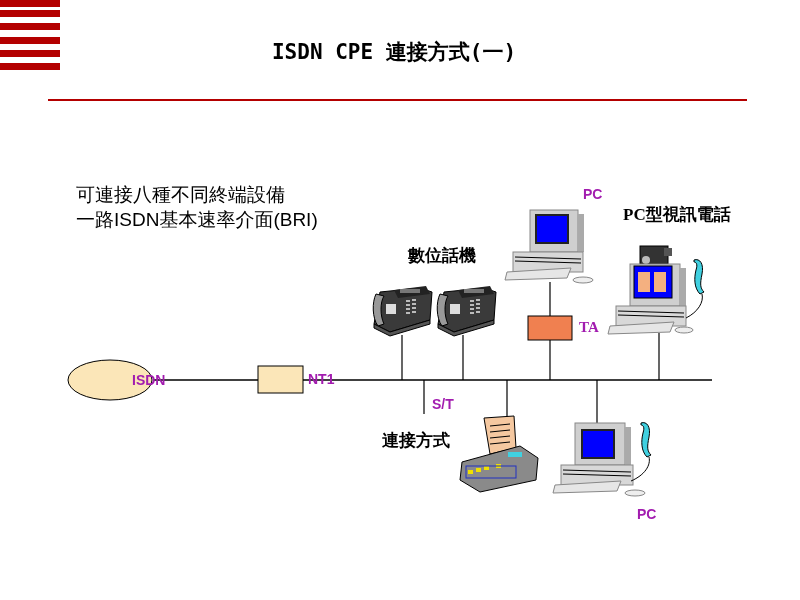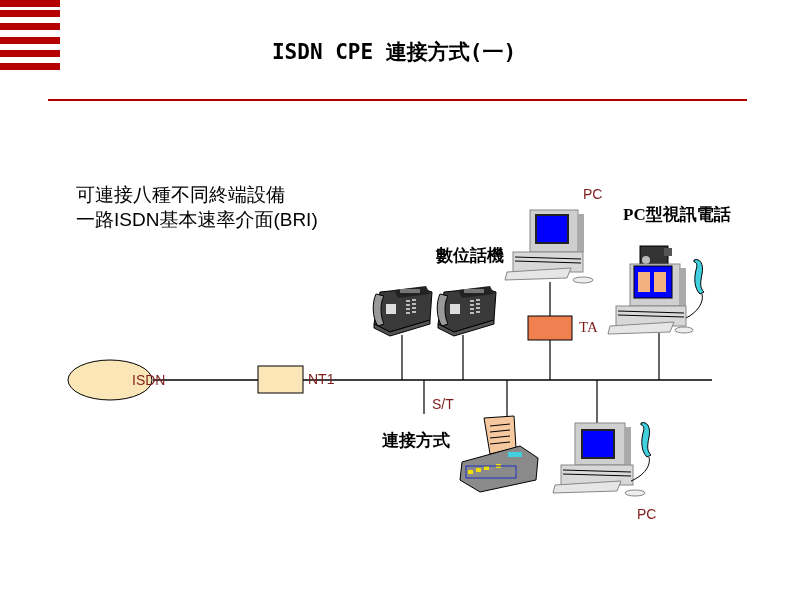--- a/index.html
+++ b/index.html
@@ -1,21 +1,21 @@
 <!DOCTYPE html>
 <html><head>
 <meta charset="utf-8">
 <style>
   html, body { margin:0; padding:0; background:#fff; }
   body { width:800px; height:600px; position:relative; overflow:hidden; font-family:"DejaVu Sans", sans-serif; }
   .stripe { position:absolute; left:0; width:60px; height:7px; background:#b40000; }
   .title { position:absolute; left:0; width:788px; top:38px; text-align:center; font-family:"DejaVu Sans Mono", monospace; font-size:21px; font-weight:bold; color:#000; letter-spacing:0px; }
   .rule { position:absolute; left:48px; top:99px; width:699px; height:2px; background:#b40000; }
   .desc { position:absolute; left:76px; top:182px; font-family:"Liberation Sans", sans-serif; font-size:19px; line-height:25px; color:#000; }
-  .lbl { position:absolute; font-family:"Liberation Sans", sans-serif; font-weight:normal; color:#7f1d1d; white-space:nowrap;padding-left:42px; }
+  .lbl { position:absolute; font-family:"Liberation Sans", sans-serif; font-weight:bold; color:#a21caf; white-space:nowrap;padding-left:42px; }
   .cjk { position:absolute; font-family:Liberation Serif, serif; font-weight:bold; color:#000; white-space:nowrap; font-size:17px; }
   svg { position:absolute; left:0; top:0; }
 </style>
 </head>
 <body>
 
 <div class="stripe" style="top:0px;"></div>
 <div class="stripe" style="top:10px;"></div>
 <div class="stripe" style="top:23px;"></div>
 <div class="stripe" style="top:37px;"></div>
@@ -151,17 +151,17 @@
     <ellipse cx="80" cy="70" rx="10" ry="3" fill="#eee" stroke="#888"></ellipse>
     <path d="M86,0 C92,-2 96,4 94,14 C92,24 92,28 96,32 L92,34 C86,28 86,18 88,10 C90,4 88,2 86,2 Z" fill="#40d0e0" stroke="#000"></path>
     <path d="M94,34 C96,42 90,52 76,58" fill="none" stroke="#000"></path>
   </g>
 </svg>
 
 <div class="lbl" style="left:90px;top:372px;font-size:14px;">ISDN</div>
 <div class="lbl" style="left:266px;top:371px;font-size:14px;text-align:right;">NT1</div>
 <div class="lbl" style="left:537px;top:319px;font-size:15px;font-family:'Liberation Serif',serif;">TA</div>
 <div class="lbl" style="left:390px;top:396px;font-size:14px;">S/T</div>
-<div class="cjk" style="left:408px;top:244px;margin-left:28px;">數位話機</div>
+<div class="cjk" style="left:408px;top:244px;">數位話機</div>
 <div class="lbl" style="left:541px;top:186px;font-size:14px;">PC</div>
 <div class="cjk" style="left:623px;top:203px;">PC型視訊電話</div>
 <div class="cjk" style="left:382px;top:429px;">連接方式</div>
 <div class="lbl" style="left:595px;top:506px;font-size:14px;">PC</div>
 
 </body></html>

